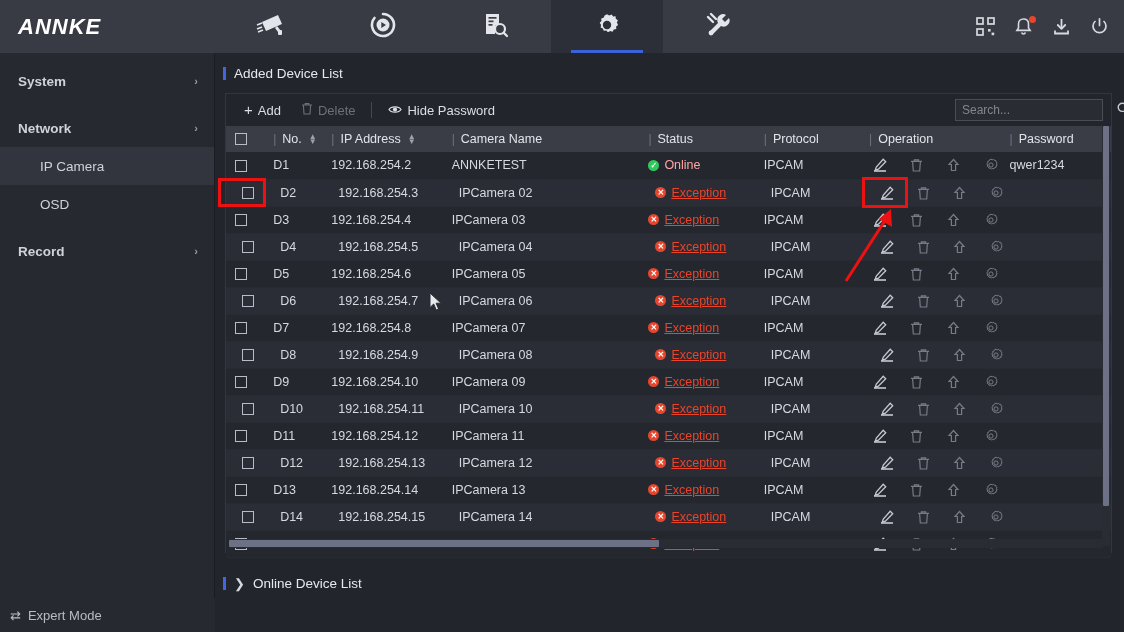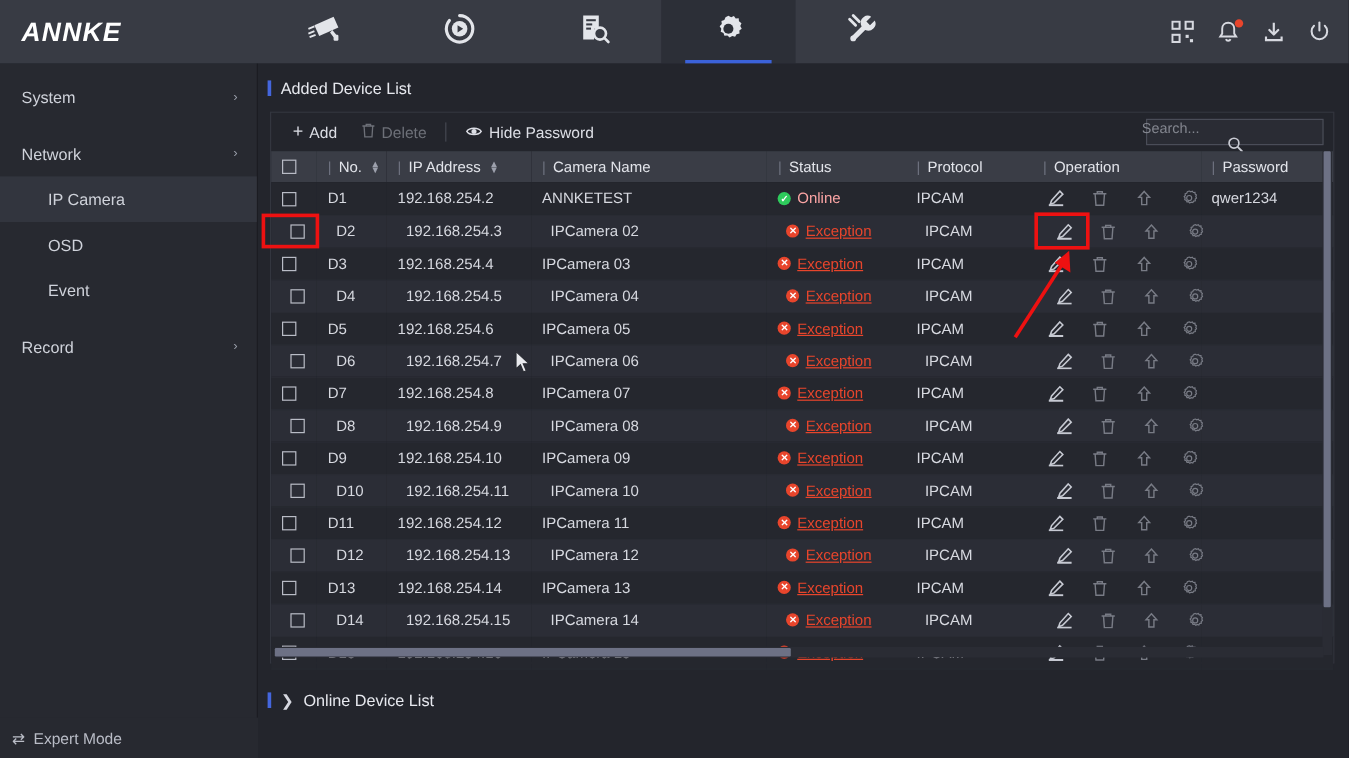--- a/index.html
+++ b/index.html
@@ -51,21 +51,21 @@
   .sidebar {
     position: absolute; top: 53px; left: 0; width: 215px; height: 579px;
     background: #272930;
     border-right: 1px solid #1b1c22;
   }
   .side-item {
     height: 38px; display: flex; align-items: center;
     padding: 0 16px 0 18px; font-size: 13.5px; color: #cfd2da;
     cursor: pointer; position: relative;
   }
-  .side-item.level1 { margin-top: 9px; }
+  .side-item.level1 { margin-top: 9px; font-weight: bold; }
   .side-item.sub { padding-left: 40px; font-size: 13.5px; }
   .side-item.active { background: #32353e; }
   .side-item .chev { margin-left: auto; font-size: 11px; color: #9a9eaa; }
   .expert {
     position: absolute; bottom: 0; left: 0; width: 215px; height: 34px;
     display: flex; align-items: center; padding-left: 10px;
     font-size: 13px; color: #b9bcc6; cursor: pointer;
     background: #272930;
   }
   .expert .ex-ic { margin-right: 7px; font-size: 13px; color: #b9bcc6; }
@@ -95,21 +95,21 @@
     display: flex; align-items: center; gap: 5px;
     font-size: 13px; color: #dcdee5; padding: 0 10px; height: 24px;
     cursor: pointer;
   }
   .tb-btn.disabled { color: #6d7078; cursor: default; text-align: center; }
   .tb-sep { width: 1px; height: 16px; background: #454852; margin: 0 6px; }
   .search-wrap {
     margin-left: auto; position: relative;
     width: 148px; height: 22px;
     border: 1px solid #4a4d58; background: #2a2c34;
-    display: flex; align-items: center; padding: 0 6px; flex-direction: column;
+    display: flex; align-items: center; padding: 0 6px;
   }
   .search-wrap input {
     flex: 1; background: transparent; border: none; outline: none;
     color: #c8cad2; font-size: 12px; font-family: "Liberation Sans", sans-serif;
   }
   .search-wrap input::placeholder { color: #83868f; }
 
   
   .tbl-wrap { position: relative; }
   table.devtbl { width: 100%; border-collapse: collapse; table-layout: fixed; }
@@ -267,23 +267,20 @@
         </div>
         <div class="side-item level1">
           <span>Network</span>
           <span class="chev">›</span>
         </div>
         <div class="side-item sub active">
           <span>IP Camera</span>
         </div>
         <div class="side-item sub">
           <span>OSD</span>
-        </div>
-        <div class="side-item sub">
-          <span>Event</span>
         </div>
         <div class="side-item level1">
           <span>Record</span>
           <span class="chev">›</span>
         </div>
       </div>
     <div class="expert">
       <span class="ex-ic">⇄</span>
       <span>Expert Mode</span>
     </div>

